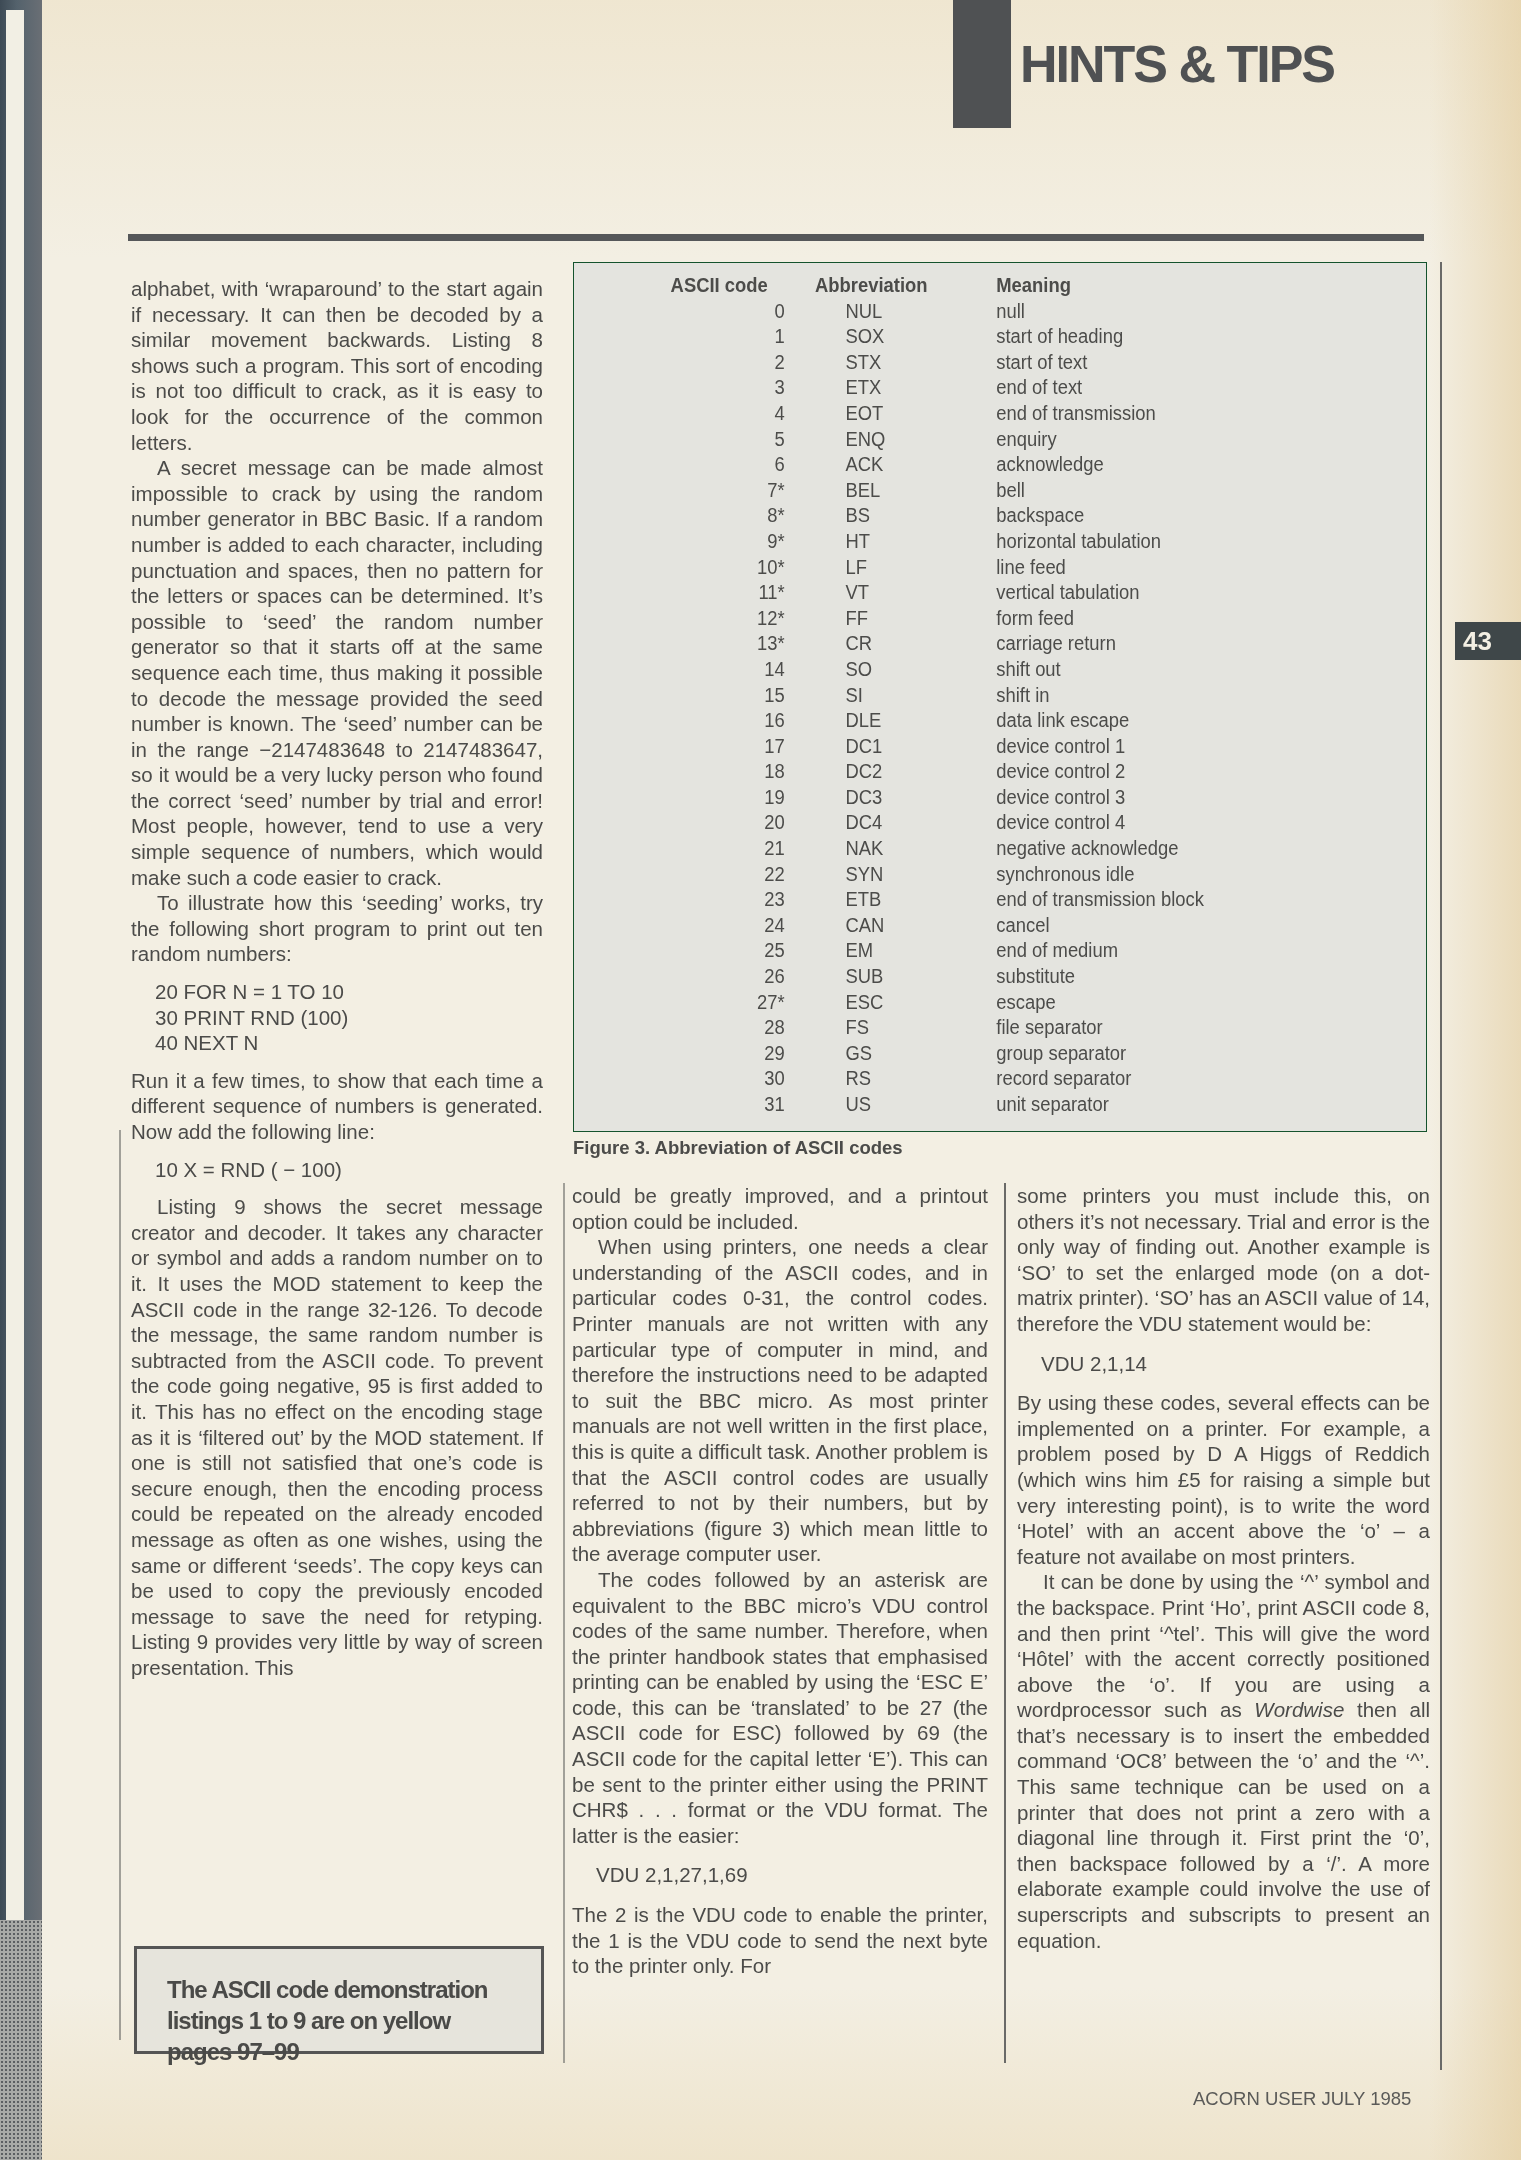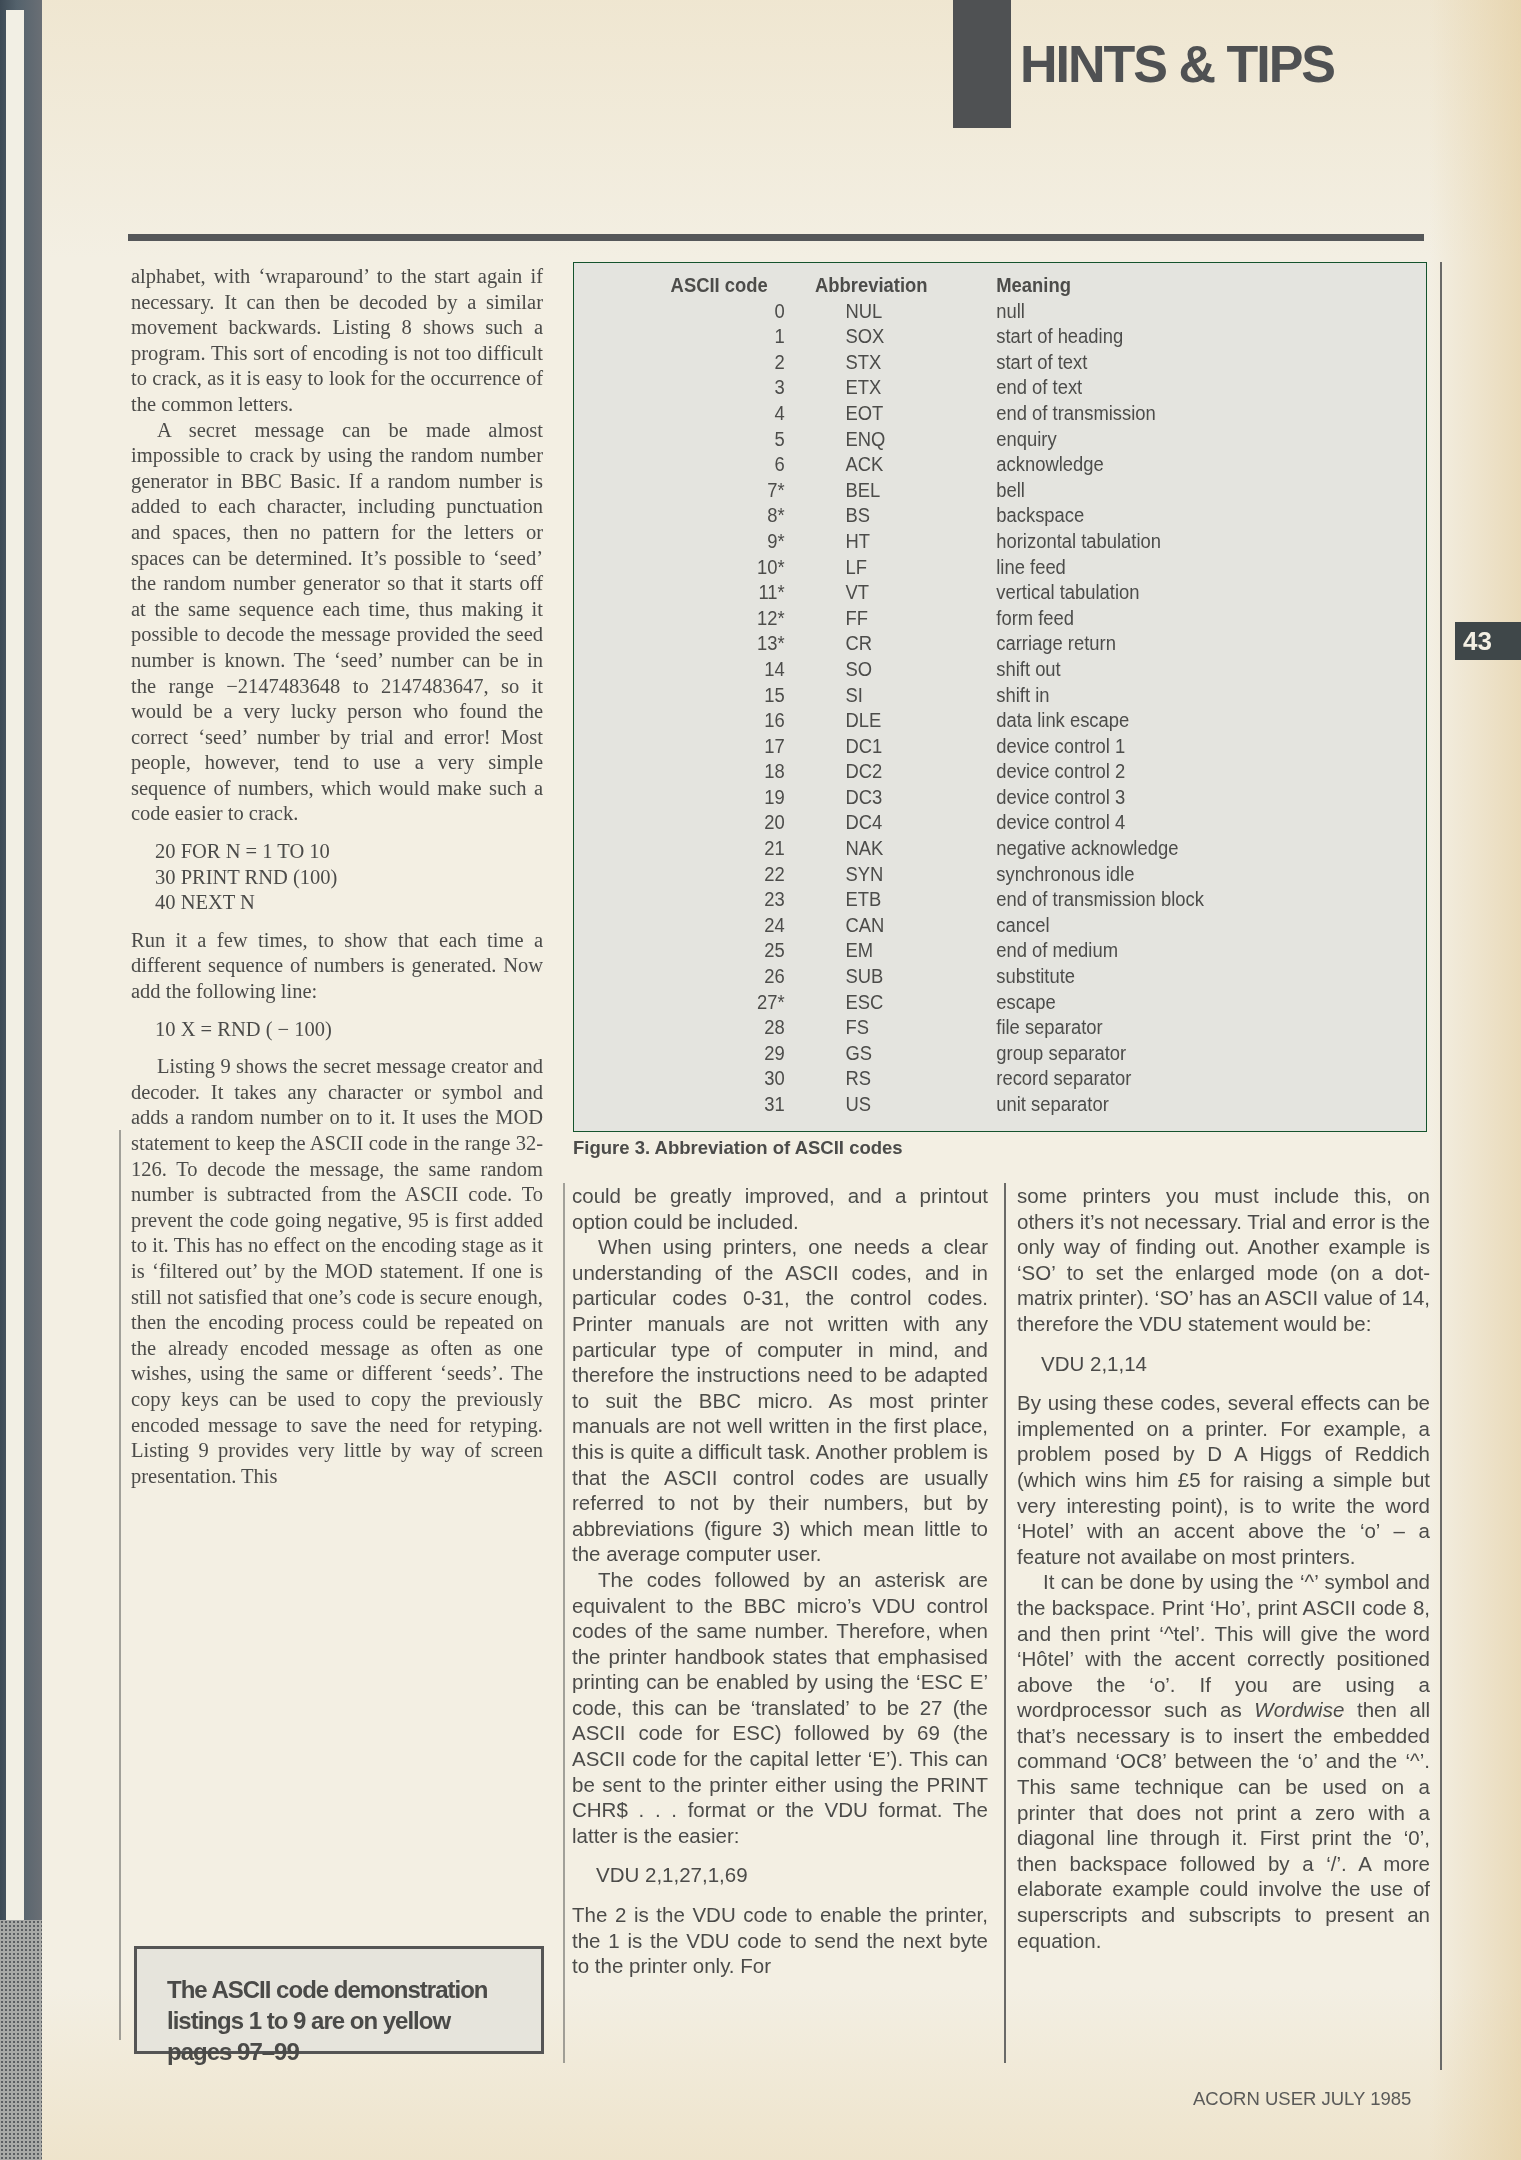--- a/index.html
+++ b/index.html
@@ -53,21 +53,21 @@
   .vrule { position:absolute; width:2px; background:#6a6a68; }
   
   .col {
     position:absolute; font-size:20.5px; line-height:25.6px;
     text-align:justify; color:#4b4b49;
   }
   .col p { margin:0; }
   .col p.indent { text-indent:26px; }
   .col .code { padding-left:24px; margin:12px 0 12px 0; text-align:left; }
   .col .code div { line-height:25.6px; }
-  .col1 { left:131px; top:264px; width:412px;font-family:Liberation Serif, serif; }
+  .col1 { left:131px; top:276px; width:412px; }
   .col2 { left:572px; top:1183px; width:416px; }
   .col3 { left:1017px; top:1183px; width:413px; }
   
   .ascii-figure {
     position:absolute; left:573px; top:262px; width:854px; height:870px;
     border:1px solid #14532d; box-sizing:border-box;
     background:#e4e4df;
   }
   .ascii-table {
     position:absolute; left:0; top:10px; width:100%;
@@ -116,20 +116,21 @@
 <div class="page-tab">43</div>
 
 <div class="vrule" style="left:1440px; top:262px; height:1808px;"></div>
 <div class="vrule" style="left:119px; top:1130px; height:910px; opacity:0.6;"></div>
 <div class="vrule" style="left:563px; top:1183px; height:880px; opacity:0.6;"></div>
 <div class="vrule" style="left:1004px; top:1183px; height:880px;"></div>
 
 <div class="col col1">
   <p>alphabet, with ‘wraparound’ to the start again if necessary. It can then be decoded by a similar movement back­wards. Listing 8 shows such a program. This sort of encoding is not too difficult to crack, as it is easy to look for the occurrence of the common letters.</p>
   <p class="indent">A secret message can be made almost impossible to crack by using the random number generator in BBC Basic. If a random number is added to each character, including punctuation and spaces, then no pattern for the let­ters or spaces can be determined. It’s possible to ‘seed’ the random number generator so that it starts off at the same sequence each time, thus making it possible to decode the message pro­vided the seed number is known. The ‘seed’ number can be in the range −2147483648 to 2147483647, so it would be a very lucky person who found the correct ‘seed’ number by trial and error! Most people, however, tend to use a very simple sequence of numbers, which would make such a code easier to crack.</p>
+  <p class="indent">To illustrate how this ‘seeding’ works, try the following short program to print out ten random numbers:</p>
   <div class="code">
     <div>20 FOR N = 1 TO 10</div>
     <div>30 PRINT RND (100)</div>
     <div>40 NEXT N</div>
   </div>
   <p>Run it a few times, to show that each time a different sequence of numbers is generated. Now add the following line:</p>
   <div class="code">
     <div>10 X = RND ( − 100)</div>
   </div>
   <p class="indent">Listing 9 shows the secret message creator and decoder. It takes any character or symbol and adds a random number on to it. It uses the MOD statement to keep the ASCII code in the range 32-126. To decode the message, the same random number is subtracted from the ASCII code. To pre­vent the code going negative, 95 is first added to it. This has no effect on the en­coding stage as it is ‘filtered out’ by the MOD statement. If one is still not satis­fied that one’s code is secure enough, then the encoding process could be repeated on the already encoded message as often as one wishes, using the same or different ‘seeds’. The copy keys can be used to copy the previously encoded message to save the need for retyping. Listing 9 provides very little by way of screen presentation. This</p>

